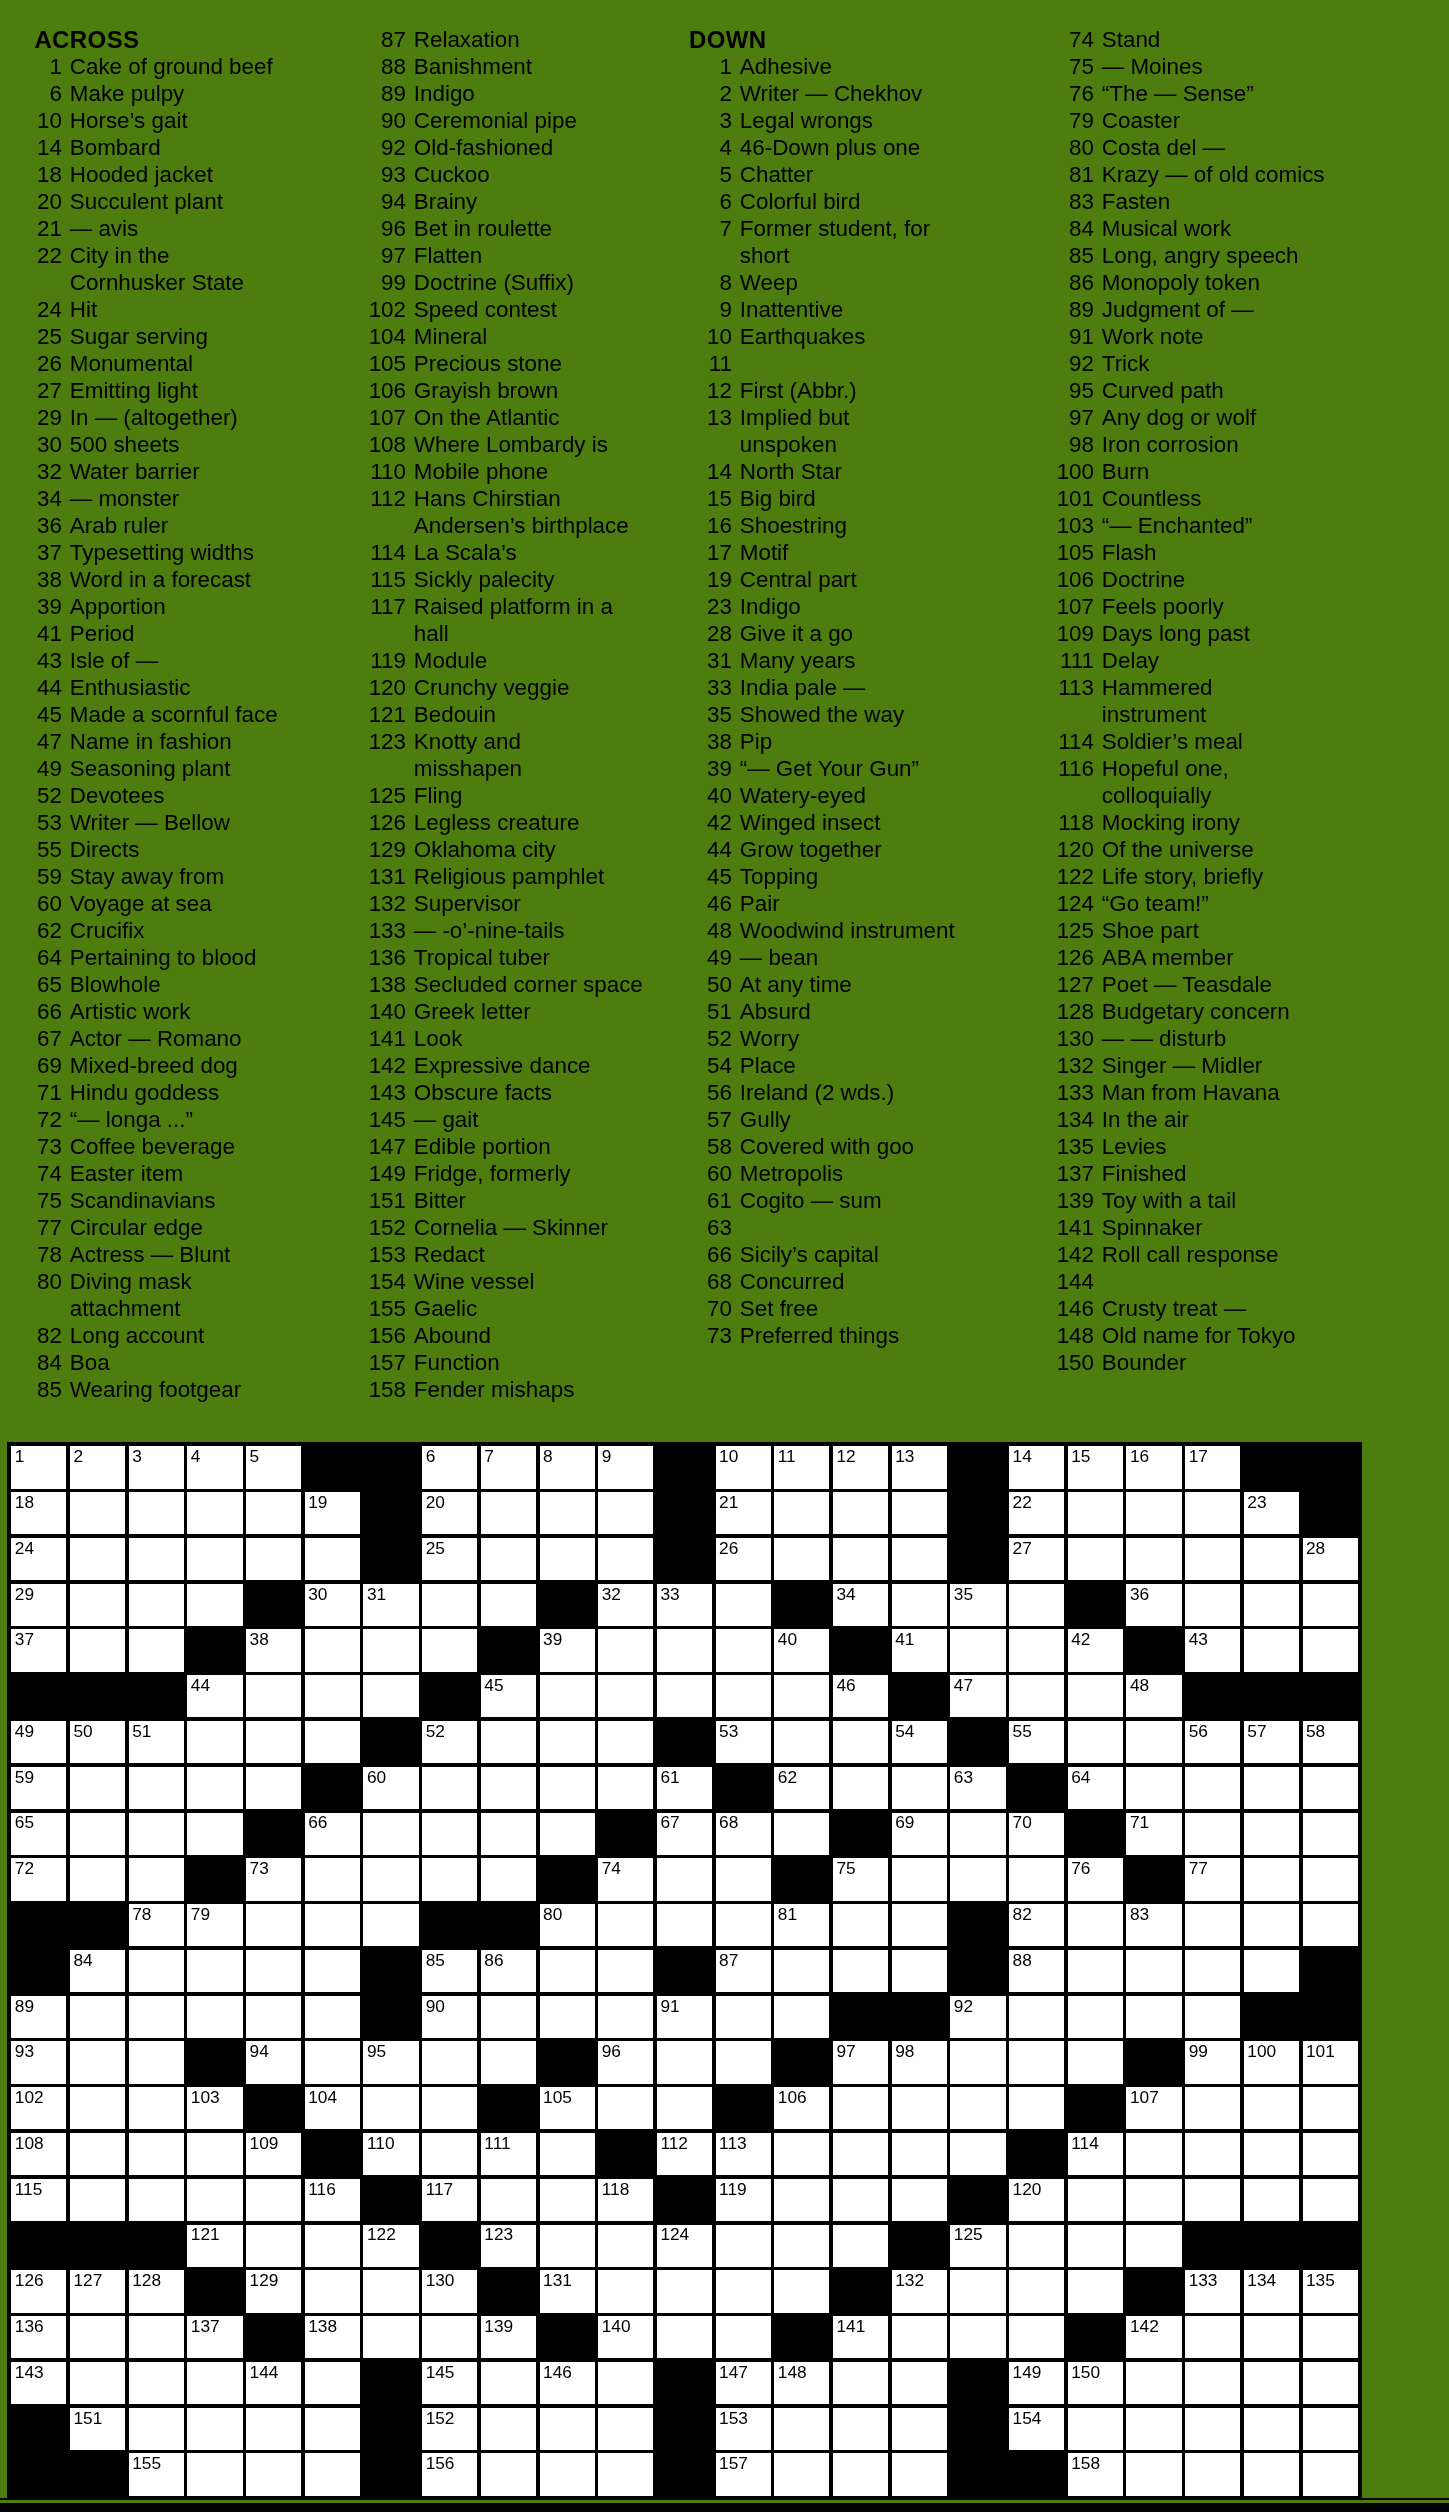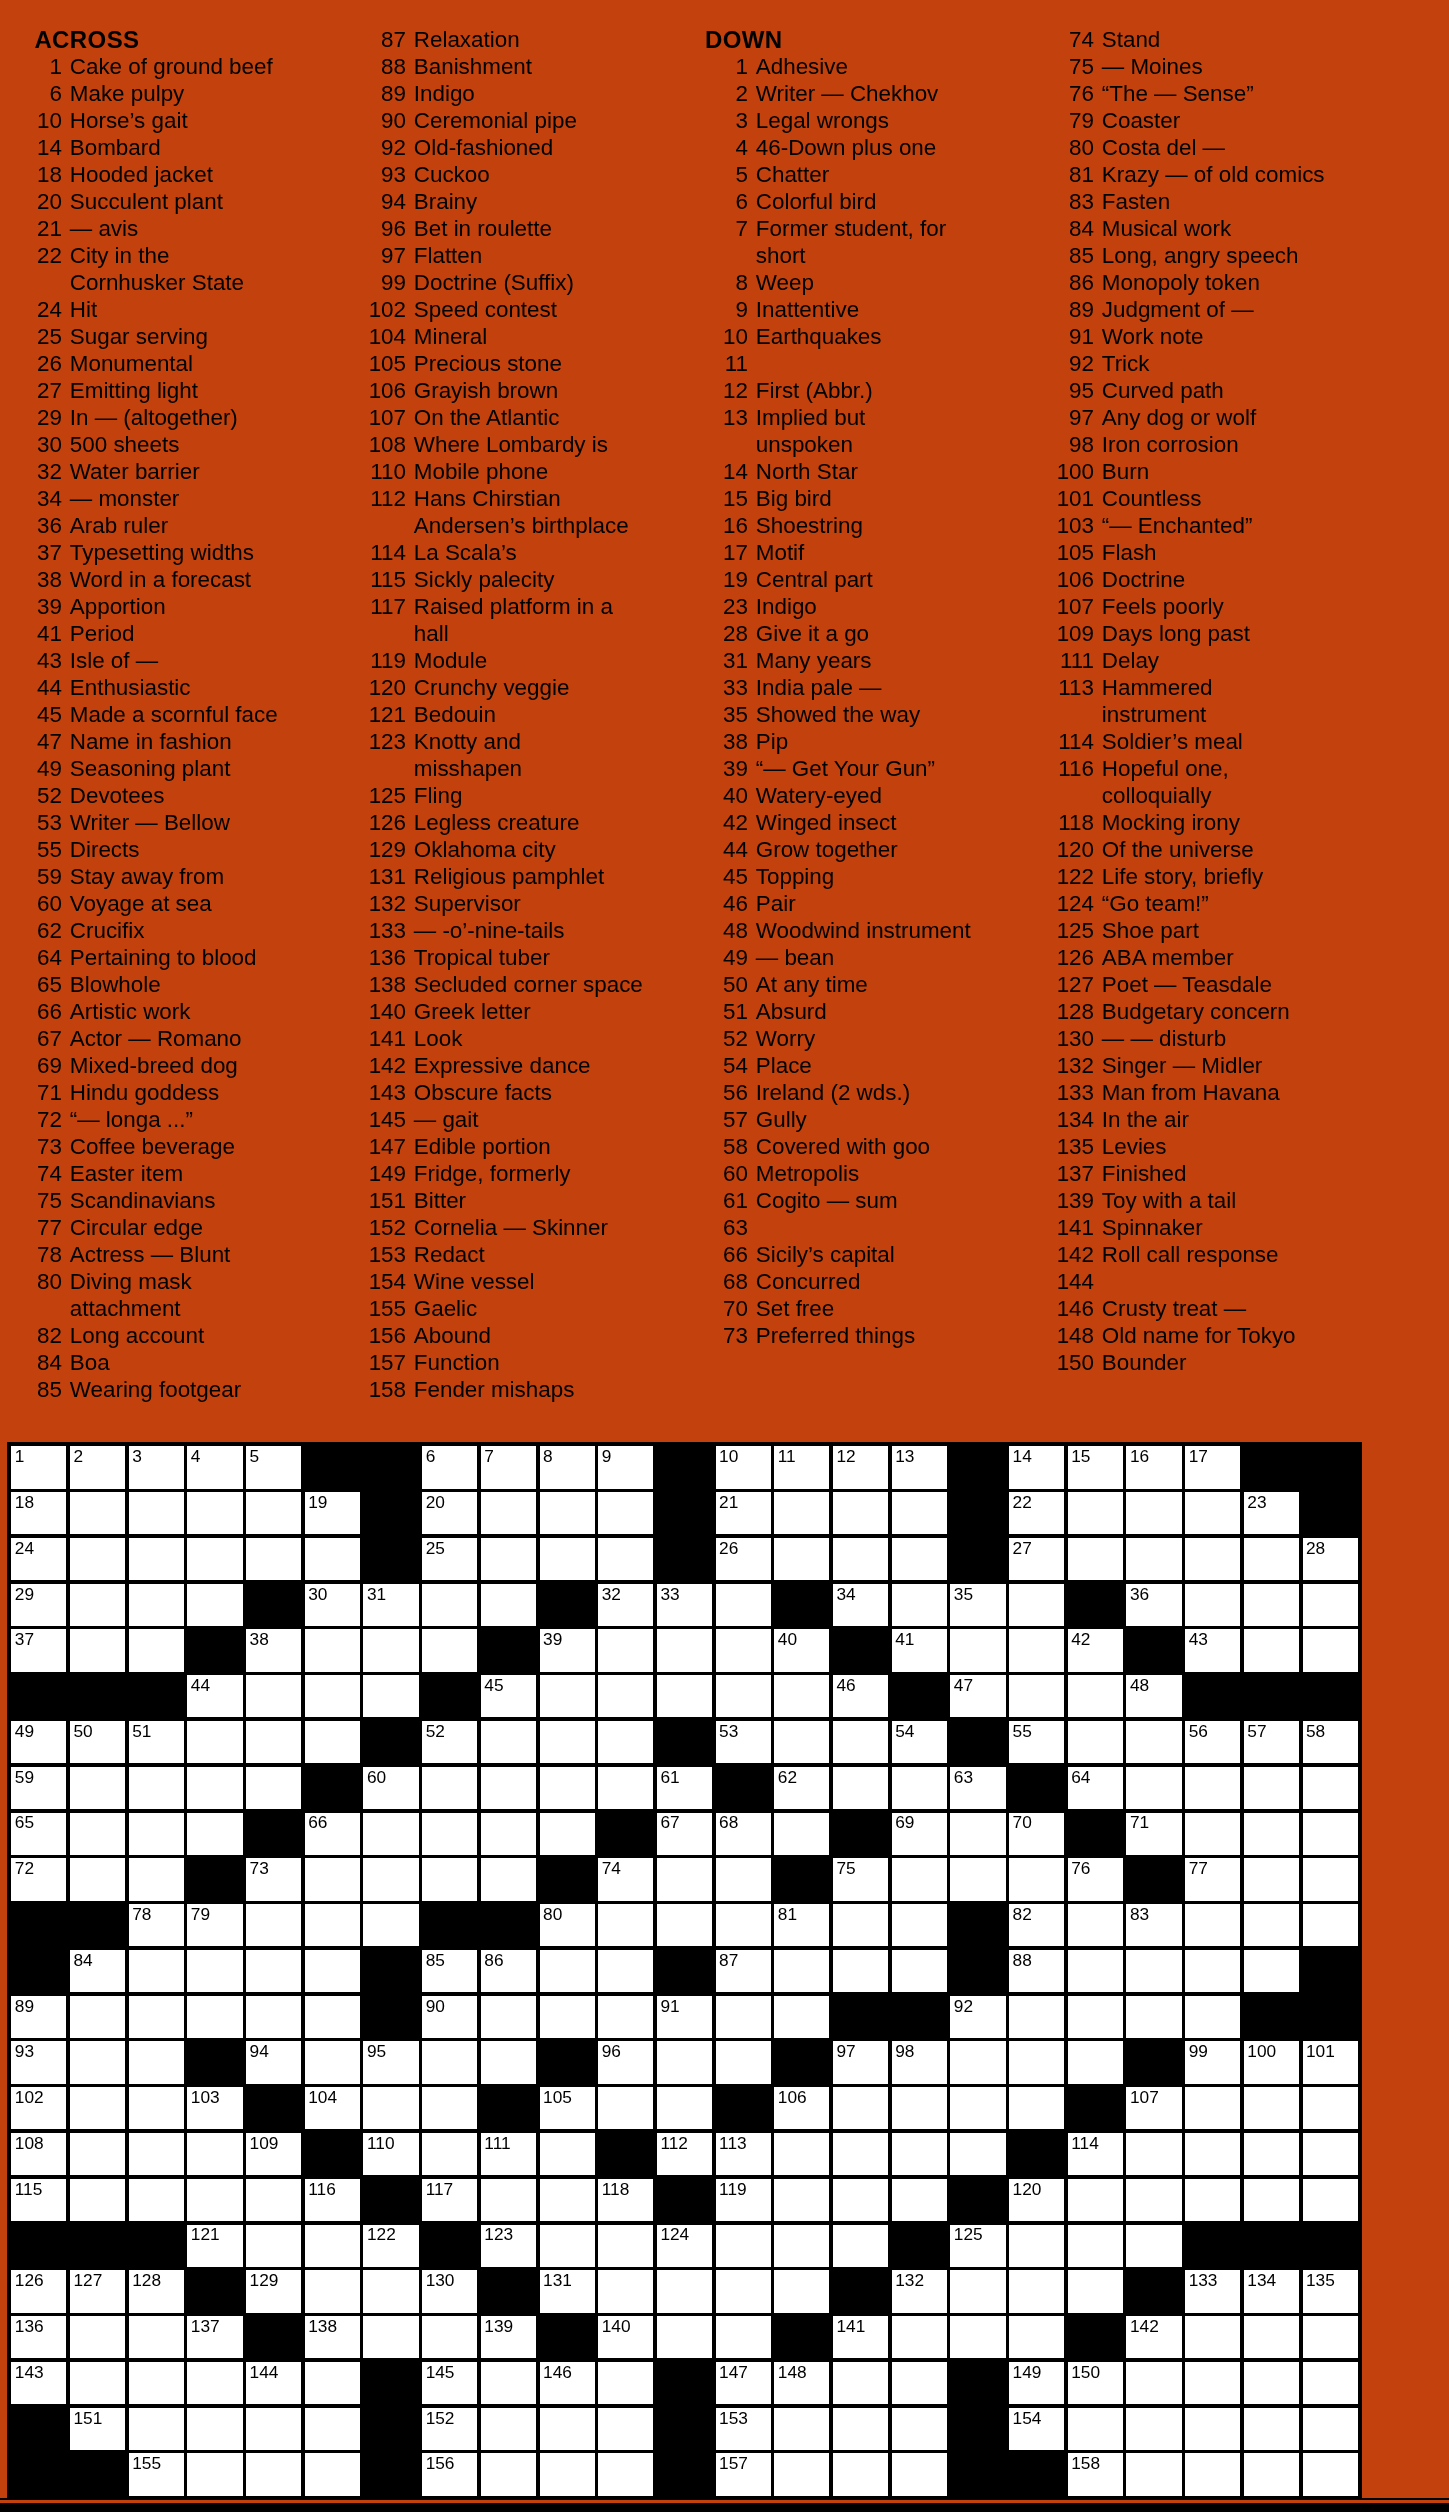--- a/index.html
+++ b/index.html
@@ -1,25 +1,25 @@
 <!DOCTYPE html>
 <html style="font-size:14px"><head>
 <meta charset="utf-8">
 <style>
   html,body{margin:0;padding:0;background:#fff;}
-  .page{position:relative;width:1450px;height:2512px;background:#c2410c;
+  .page{position:relative;width:1450px;height:2512px;background:#4d7c0f;
         font-family:"Liberation Sans",sans-serif;color:#000;overflow:hidden;}
   .clue-col{position:absolute;top:26px;}
   .clue-col .hdr{font-size:24px;font-weight:bold;line-height:27px;letter-spacing:0.4px;}
   .clue{display:flex;align-items:flex-start;}
   .clue .num{flex:0 0 auto;text-align:right;font-size:22.4px;line-height:27px;margin-right:7.8px;}
   .clue .txt{flex:1 1 auto;font-size:22.4px;line-height:27px;white-space:pre-line;}
   .col0{left:24px;width:321px;}  .col0 .num{width:38px;} .col0 .hdr{margin-left:10.4px;}
   .col1{left:344px;width:358px;} .col1 .num{width:62px;}
-  .col2{left:682px;width:366px;} .col2 .num{width:66px;} .col2 .hdr{margin-left:23px;}
+  .col2{left:666px;width:366px;} .col2 .num{width:66px;} .col2 .hdr{margin-left:23px;}
   .col3{left:1027px;width:416px;}.col3 .num{width:67px;}
   #grid{position:absolute;left:7px;top:1442px;width:1355px;height:1058px;background:#000;
         padding:4.3px;box-sizing:border-box;display:grid;gap:3.5px;
         grid-template-columns:repeat(23,1fr);grid-template-rows:repeat(23,1fr);}
   .cell{position:relative;background:#fff;}
   .cell.b{background:#000;}
   .cell .n{position:absolute;top:0.9px;left:3.5px;font-size:17.3px;line-height:19px;}
   .bottom-rule{position:absolute;left:0;top:2498px;width:1450px;height:1.7px;background:#000;}
   .bottom-bar{position:absolute;left:0;top:2503px;width:1450px;height:9.5px;background:#000;}
 </style>

